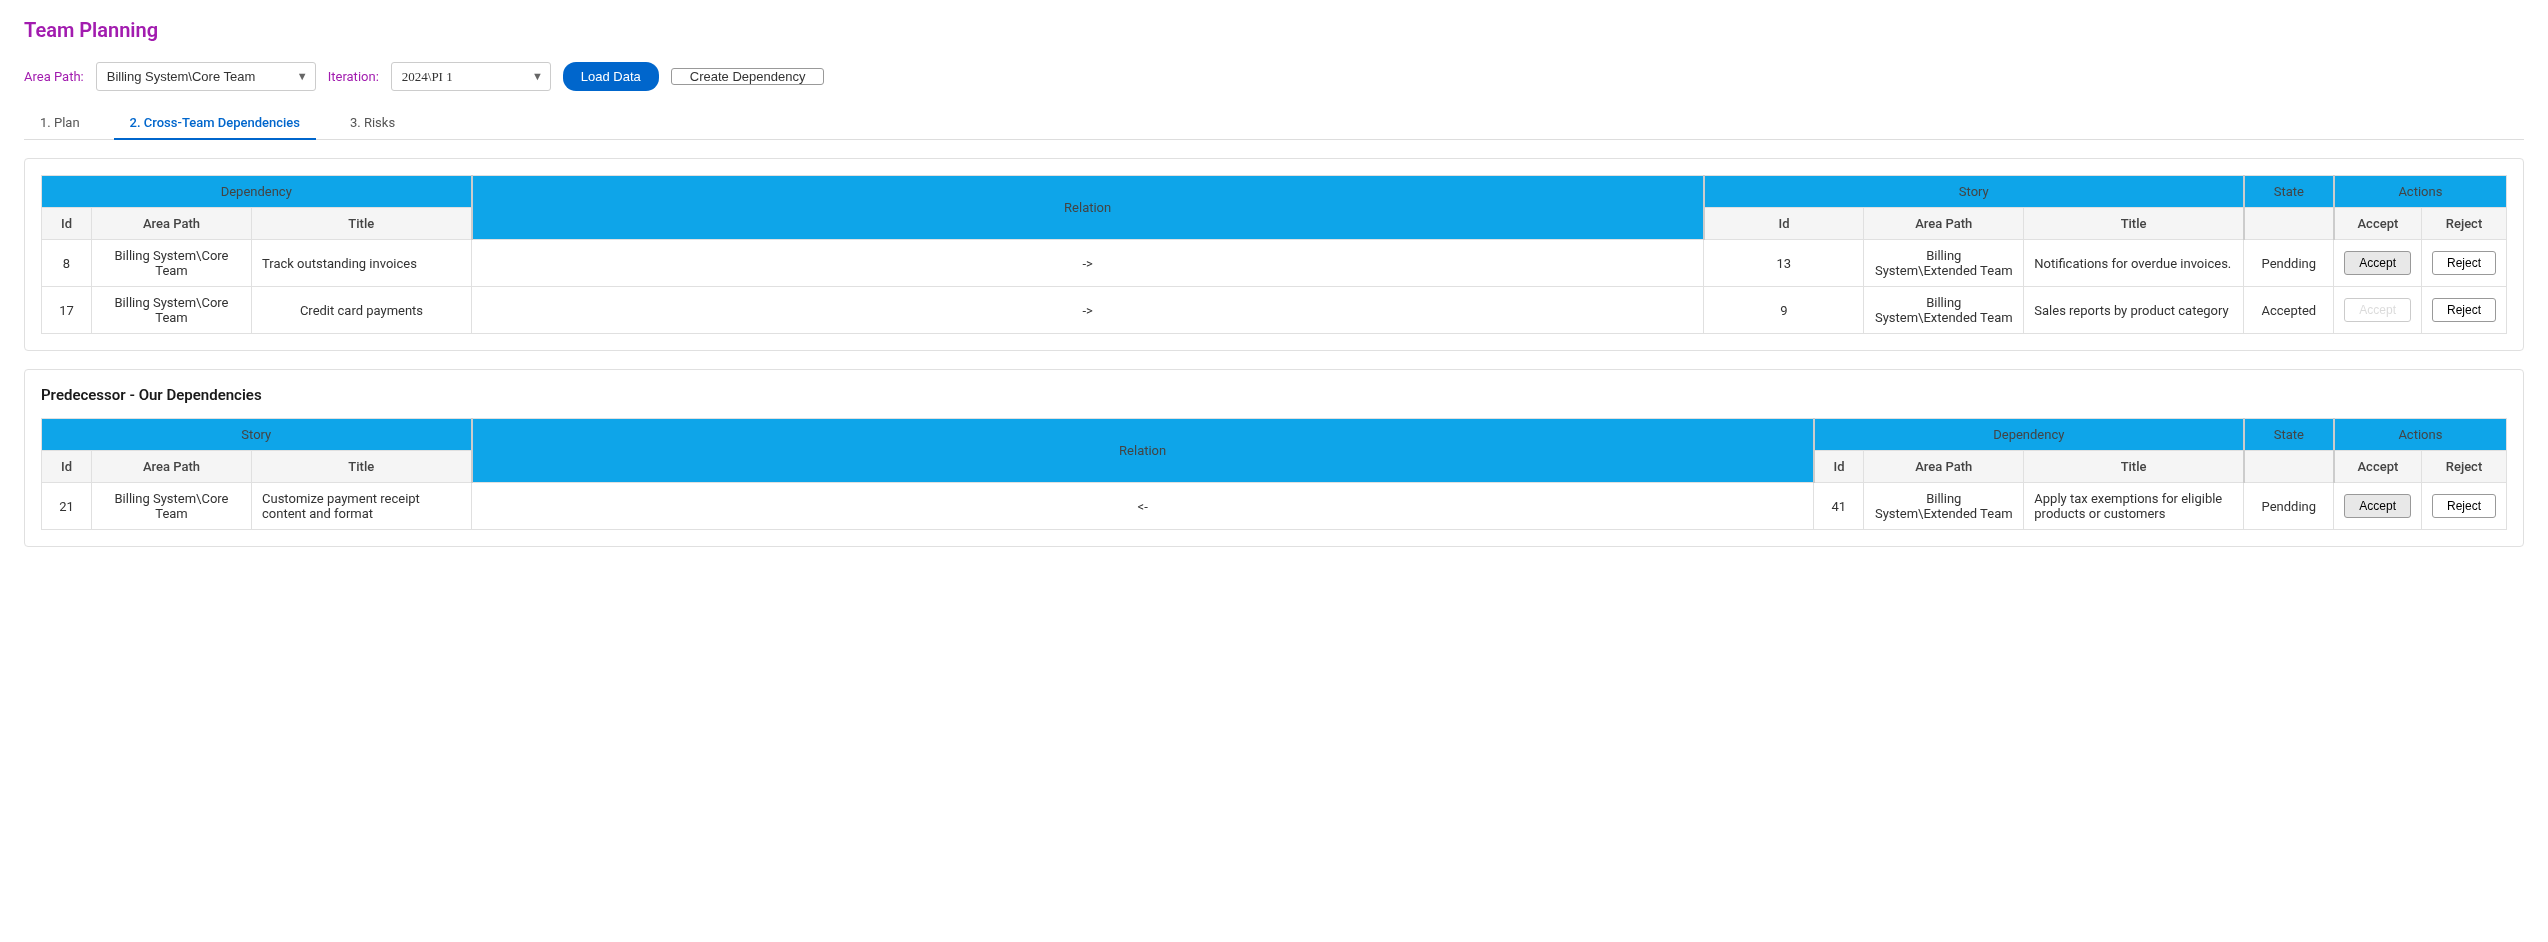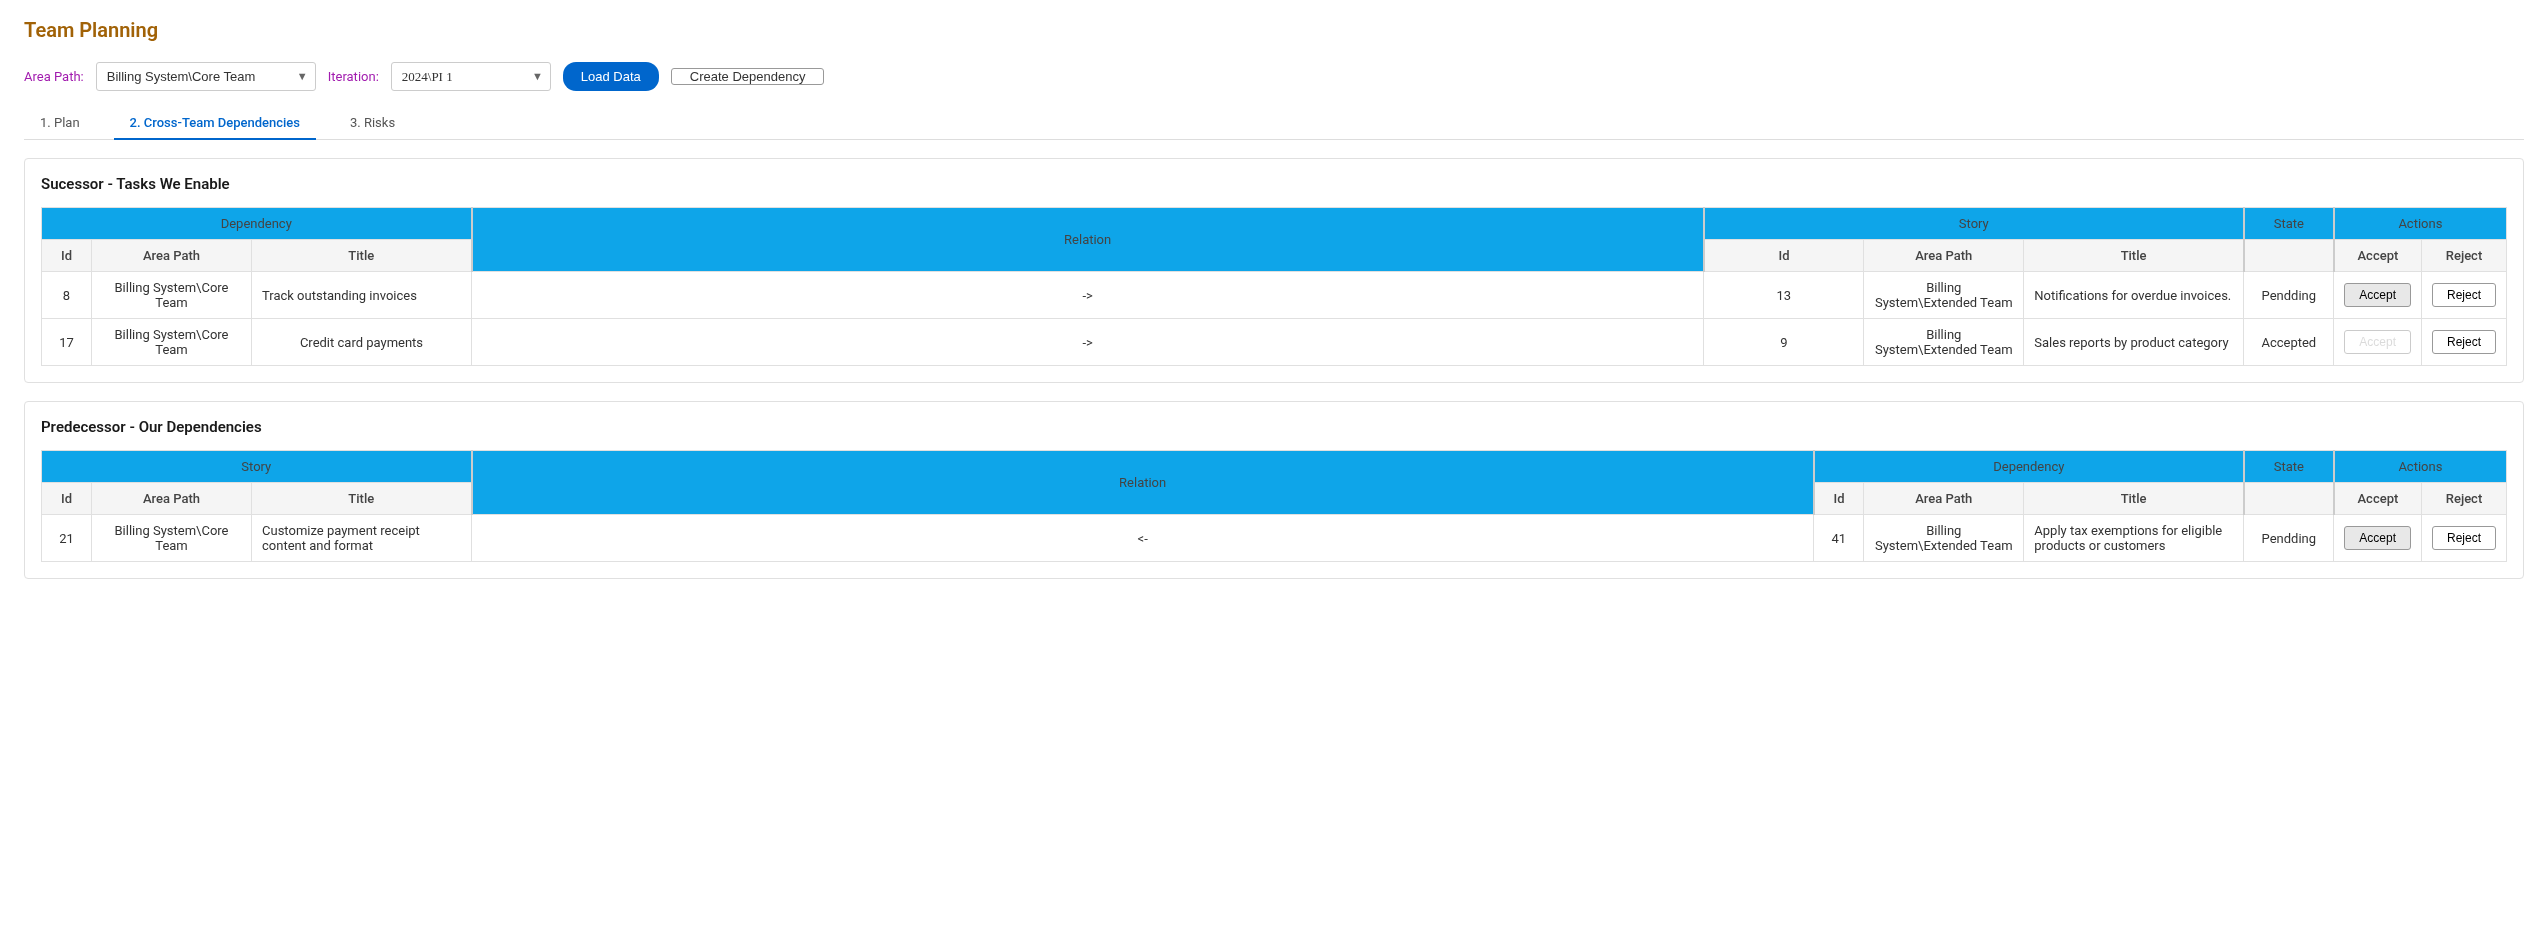--- a/index.html
+++ b/index.html
@@ -7,21 +7,21 @@
       font-family: -apple-system, BlinkMacSystemFont, "Segoe UI", Roboto, sans-serif;
       font-size: 14px;
       color: #333;
       background: #fff;
       padding: 18px 24px;
     }
     h1 {
       font-size: 20px;
       font-weight: 600;
       margin-bottom: 20px;
-      color: #a16207;
+      color: #a21caf;
     }
     .toolbar {
       display: flex;
       align-items: center;
       gap: 12px;
       margin-bottom: 16px;
     }
     .toolbar-label {
       font-size: 13px;
       color: #a21caf;
@@ -180,21 +180,20 @@
   <button class="btn-create">Create Dependency</button>
 </div>
 
 <div class="tabs">
   <div class="tab">1. Plan</div>
   <div class="tab active">2. Cross-Team Dependencies</div>
   <div class="tab">3. Risks</div>
 </div>
 
 <div class="section">
-  <div class="section-title">Sucessor - Tasks We Enable</div>
   <table>
     <thead>
       <tr>
         <th colspan="3" class="th-group">Dependency</th>
         <th rowspan="2" class="th-group sep">Relation</th>
         <th colspan="3" class="th-group sep">Story</th>
         <th class="th-group sep">State</th>
         <th colspan="2" class="th-group sep">Actions</th>
       </tr>
       <tr>

